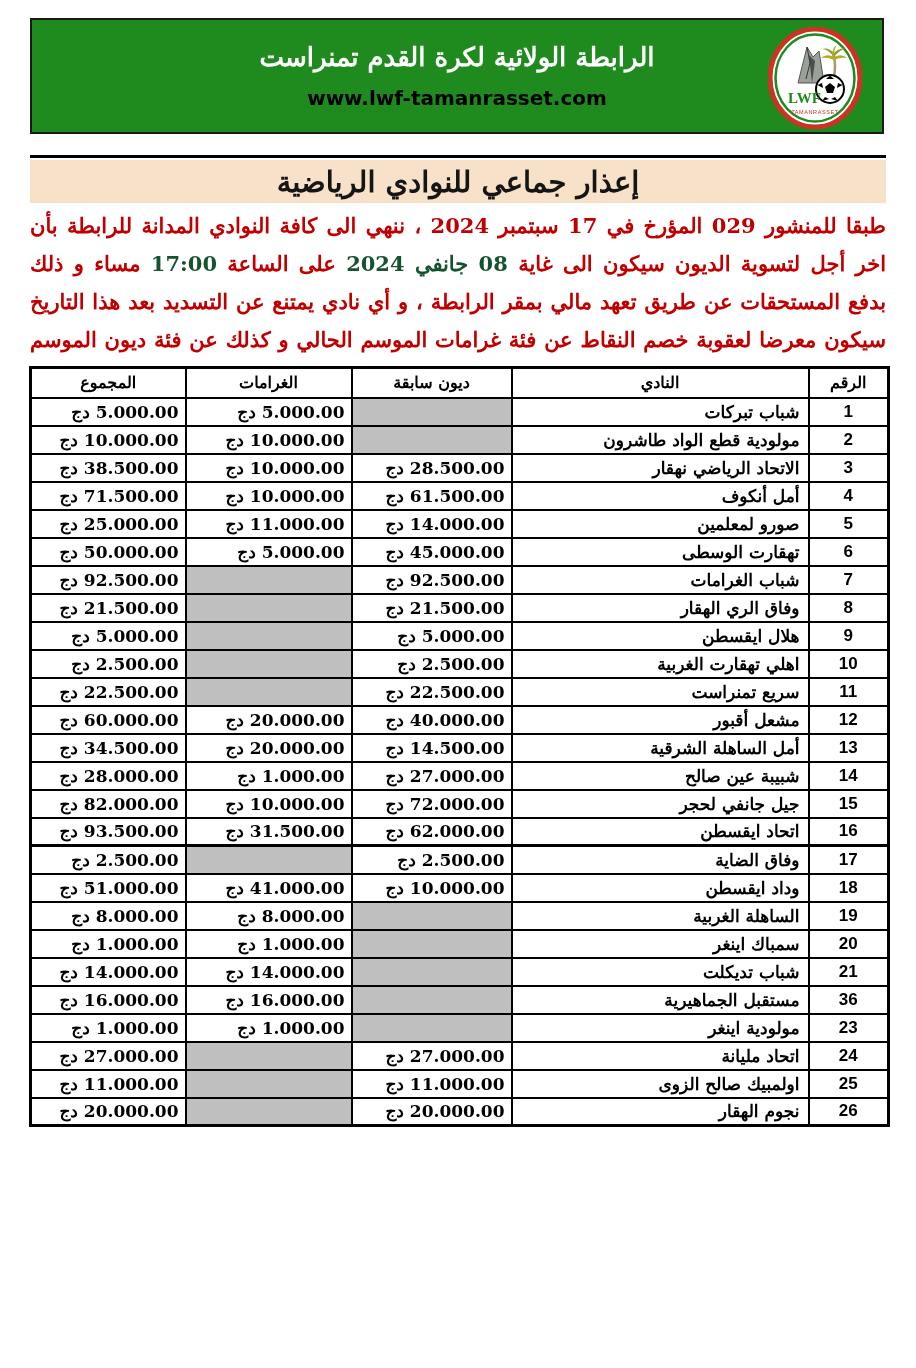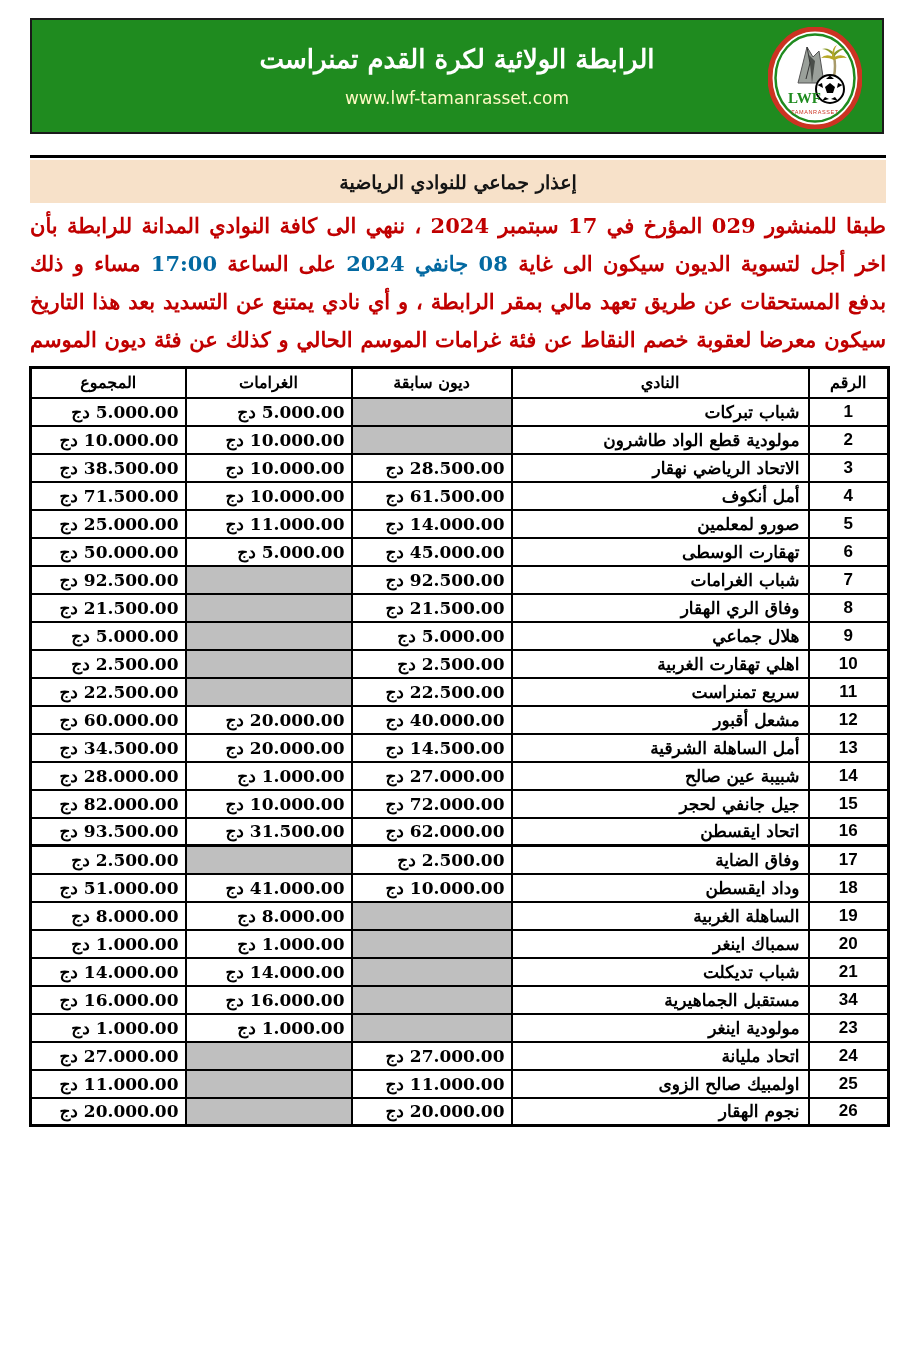--- a/index.html
+++ b/index.html
@@ -5,35 +5,35 @@
   html,body{margin:0;padding:0;background:#fff;}
   body{width:916px;height:1368px;font-family:"DejaVu Sans","Liberation Sans",sans-serif;}
   .page{position:relative;width:916px;height:1368px;background:#fff;overflow:hidden;}
 
   
   .banner{position:absolute;left:30px;top:18px;width:854px;height:116px;
     background:#1f8b1f;border:2px solid #1a1a1a;box-sizing:border-box;
     display:flex;flex-direction:column;align-items:center;justify-content:center;gap:14px;}
   .banner .ar{color:#ffffff;font-size:26px;font-weight:bold;font-family:"DejaVu Serif","Liberation Serif",serif;direction:rtl;}
   .banner .fr{color:#ffffff;font-size:19px;font-weight:bold;letter-spacing:.3px;}
-  .banner .web{color:#fef9c3;font-size:17px;font-weight:normal;}
+  .banner .web{color:#000000;font-size:20px;font-weight:bold;}
   .logo{position:absolute;right:20px;top:7px;width:94px;height:102px;}
 
   
   .rule-top{position:absolute;left:30px;top:155px;width:856px;height:3px;background:#000;}
   .title-bar{position:absolute;left:30px;top:160px;width:856px;height:43px;background:#f7e1c9;
     display:flex;align-items:center;justify-content:center;}
-  .title-bar .t{font-size:19px;font-weight:bold;color:#151515;direction:rtl;
+  .title-bar .t{font-size:29px;font-weight:bold;color:#151515;direction:rtl;
     font-family:"DejaVu Serif","Liberation Serif",serif;}
 
   
   .notice{position:absolute;left:30px;top:207px;width:856px;direction:rtl;
     text-align:justify;text-align-last:justify;color:#c00000;font-weight:bold;
     font-size:21px;line-height:38px;font-family:"DejaVu Serif","Liberation Serif",serif;}
-  .notice .black{color:#0369a1;}
+  .notice .black{color:#14532d;}
 
   
   table.debt{position:absolute;left:29px;top:366px;width:858px;border-collapse:collapse;
     direction:rtl;table-layout:fixed;font-family:"DejaVu Serif","Liberation Serif",serif;}
   table.debt{border:3px solid #000;}
   .debt th,.debt td{border:2px solid #000;font-weight:bold;color:#000;overflow:hidden;
     box-sizing:border-box;white-space:nowrap;}
   .debt th{height:30px;font-size:16px;text-align:center;background:#fff;}
   .debt td{height:28px;font-size:17px;background:#fff;}
   .debt td.cell-num{text-align:center;font-family:"Liberation Sans",sans-serif;font-size:17px;}
@@ -161,21 +161,21 @@
         </tr>
         <tr>
           <td class="cell-num">8</td>
           <td class="cell-club">وفاق الري الهقار</td>
           <td class="cell-val">21.500.00 دج</td>
           <td class="cell-val empty"></td>
           <td class="cell-val">21.500.00 دج</td>
         </tr>
         <tr>
           <td class="cell-num">9</td>
-          <td class="cell-club">هلال جماعي</td>
+          <td class="cell-club">هلال ايقسطن</td>
           <td class="cell-val">5.000.00 دج</td>
           <td class="cell-val empty"></td>
           <td class="cell-val">5.000.00 دج</td>
         </tr>
         <tr>
           <td class="cell-num">10</td>
           <td class="cell-club">اهلي تهقارت الغربية</td>
           <td class="cell-val">2.500.00 دج</td>
           <td class="cell-val empty"></td>
           <td class="cell-val">2.500.00 دج</td>
@@ -251,21 +251,21 @@
           <td class="cell-val">1.000.00 دج</td>
         </tr>
         <tr>
           <td class="cell-num">21</td>
           <td class="cell-club">شباب تديكلت</td>
           <td class="cell-val empty"></td>
           <td class="cell-val">14.000.00 دج</td>
           <td class="cell-val">14.000.00 دج</td>
         </tr>
         <tr>
-          <td class="cell-num">34</td>
+          <td class="cell-num">36</td>
           <td class="cell-club">مستقبل الجماهيرية</td>
           <td class="cell-val empty"></td>
           <td class="cell-val">16.000.00 دج</td>
           <td class="cell-val">16.000.00 دج</td>
         </tr>
         <tr>
           <td class="cell-num">23</td>
           <td class="cell-club">مولودية اينغر</td>
           <td class="cell-val empty"></td>
           <td class="cell-val">1.000.00 دج</td>

